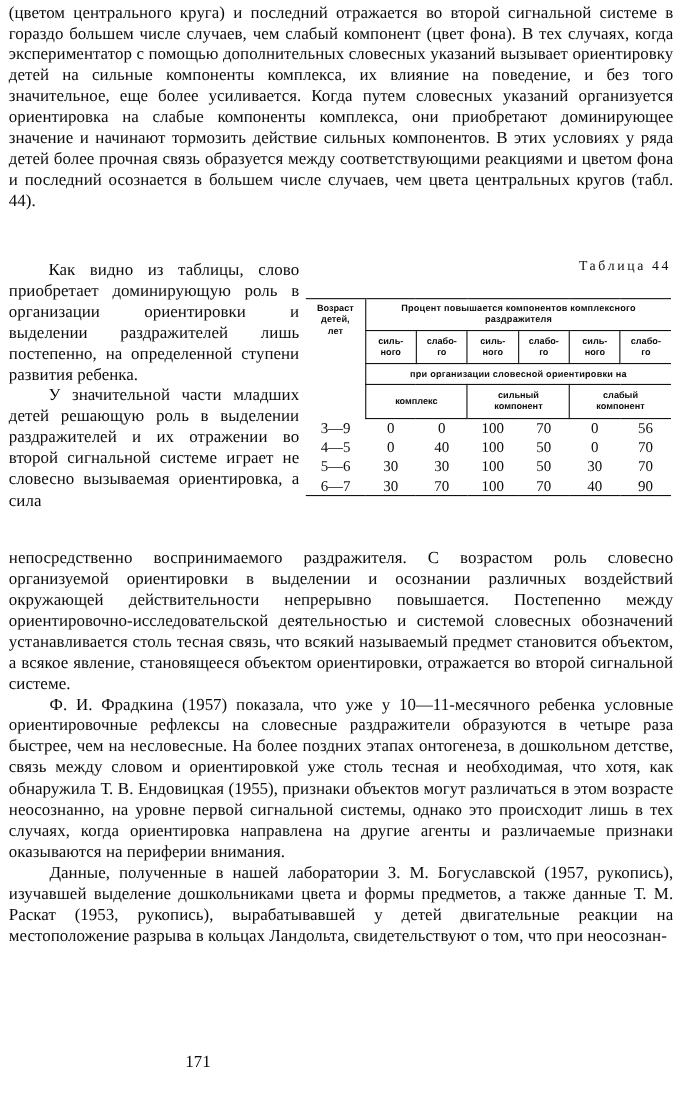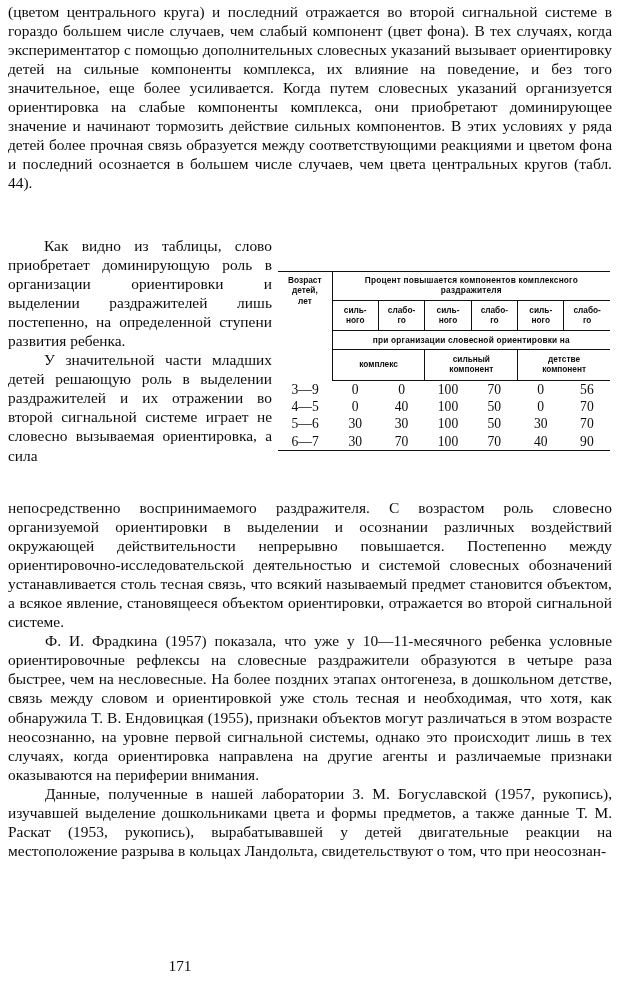--- a/index.html
+++ b/index.html
@@ -158,20 +158,21 @@
 </style>
 </head>
 <body>
 
 <div class="page">
 
   <div class="body-text" id="block-top">
     <p class="para">(цветом центрального круга) и последний отражается во второй сигнальной системе в гораздо большем числе случаев, чем слабый компонент (цвет фона). В тех случаях, когда экспериментатор с помощью дополнительных словесных указаний вызывает ориентировку детей на сильные компоненты комплекса, их влияние на поведение, и без того значительное, еще более усиливается. Когда путем словесных указаний организуется ориентировка на слабые компоненты комплекса, они приобретают доминирующее значение и начинают тормозить действие сильных компонентов. В этих условиях у ряда детей более прочная связь образуется между соответствующими реакциями и цветом фона и последний осознается в большем числе случаев, чем цвета центральных кругов (табл. 44).</p>
   </div>
 
+  <div class="table-caption">Таблица 44</div>
 
   <div class="body-text" id="block-wrap">
     <p class="para indent">Как видно из таблицы, слово приобретает доминирующую роль в организации ориентировки и выделении раздражителей лишь постепенно, на определенной ступени развития ребенка.</p>
     <p class="para indent">У значительной части младших детей решающую роль в выделении раздражителей и их отражении во второй сигнальной системе играет не словесно вызываемая ориентировка, а сила</p>
   </div>
 
   <div class="tbl-wrap">
     <table class="t44">
 
       <tbody>
@@ -220,21 +221,21 @@
 
       <tr>
         <td class="hcell-grp rule-left rule-right rule-bottom" colspan="2">
           <div>комплекс</div>
         </td>
         <td class="hcell-grp rule-right rule-bottom" colspan="2">
           <div>сильный</div>
           <div>компонент</div>
         </td>
         <td class="hcell-grp rule-bottom" colspan="2">
-          <div>детстве</div>
+          <div>слабый</div>
           <div>компонент</div>
         </td>
       </tr>
 
       <tr>
         <td class="rowlab data">3—9</td>
         <td class="data">0</td>
         <td class="data">0</td>
         <td class="data">100</td>
         <td class="data">70</td>

